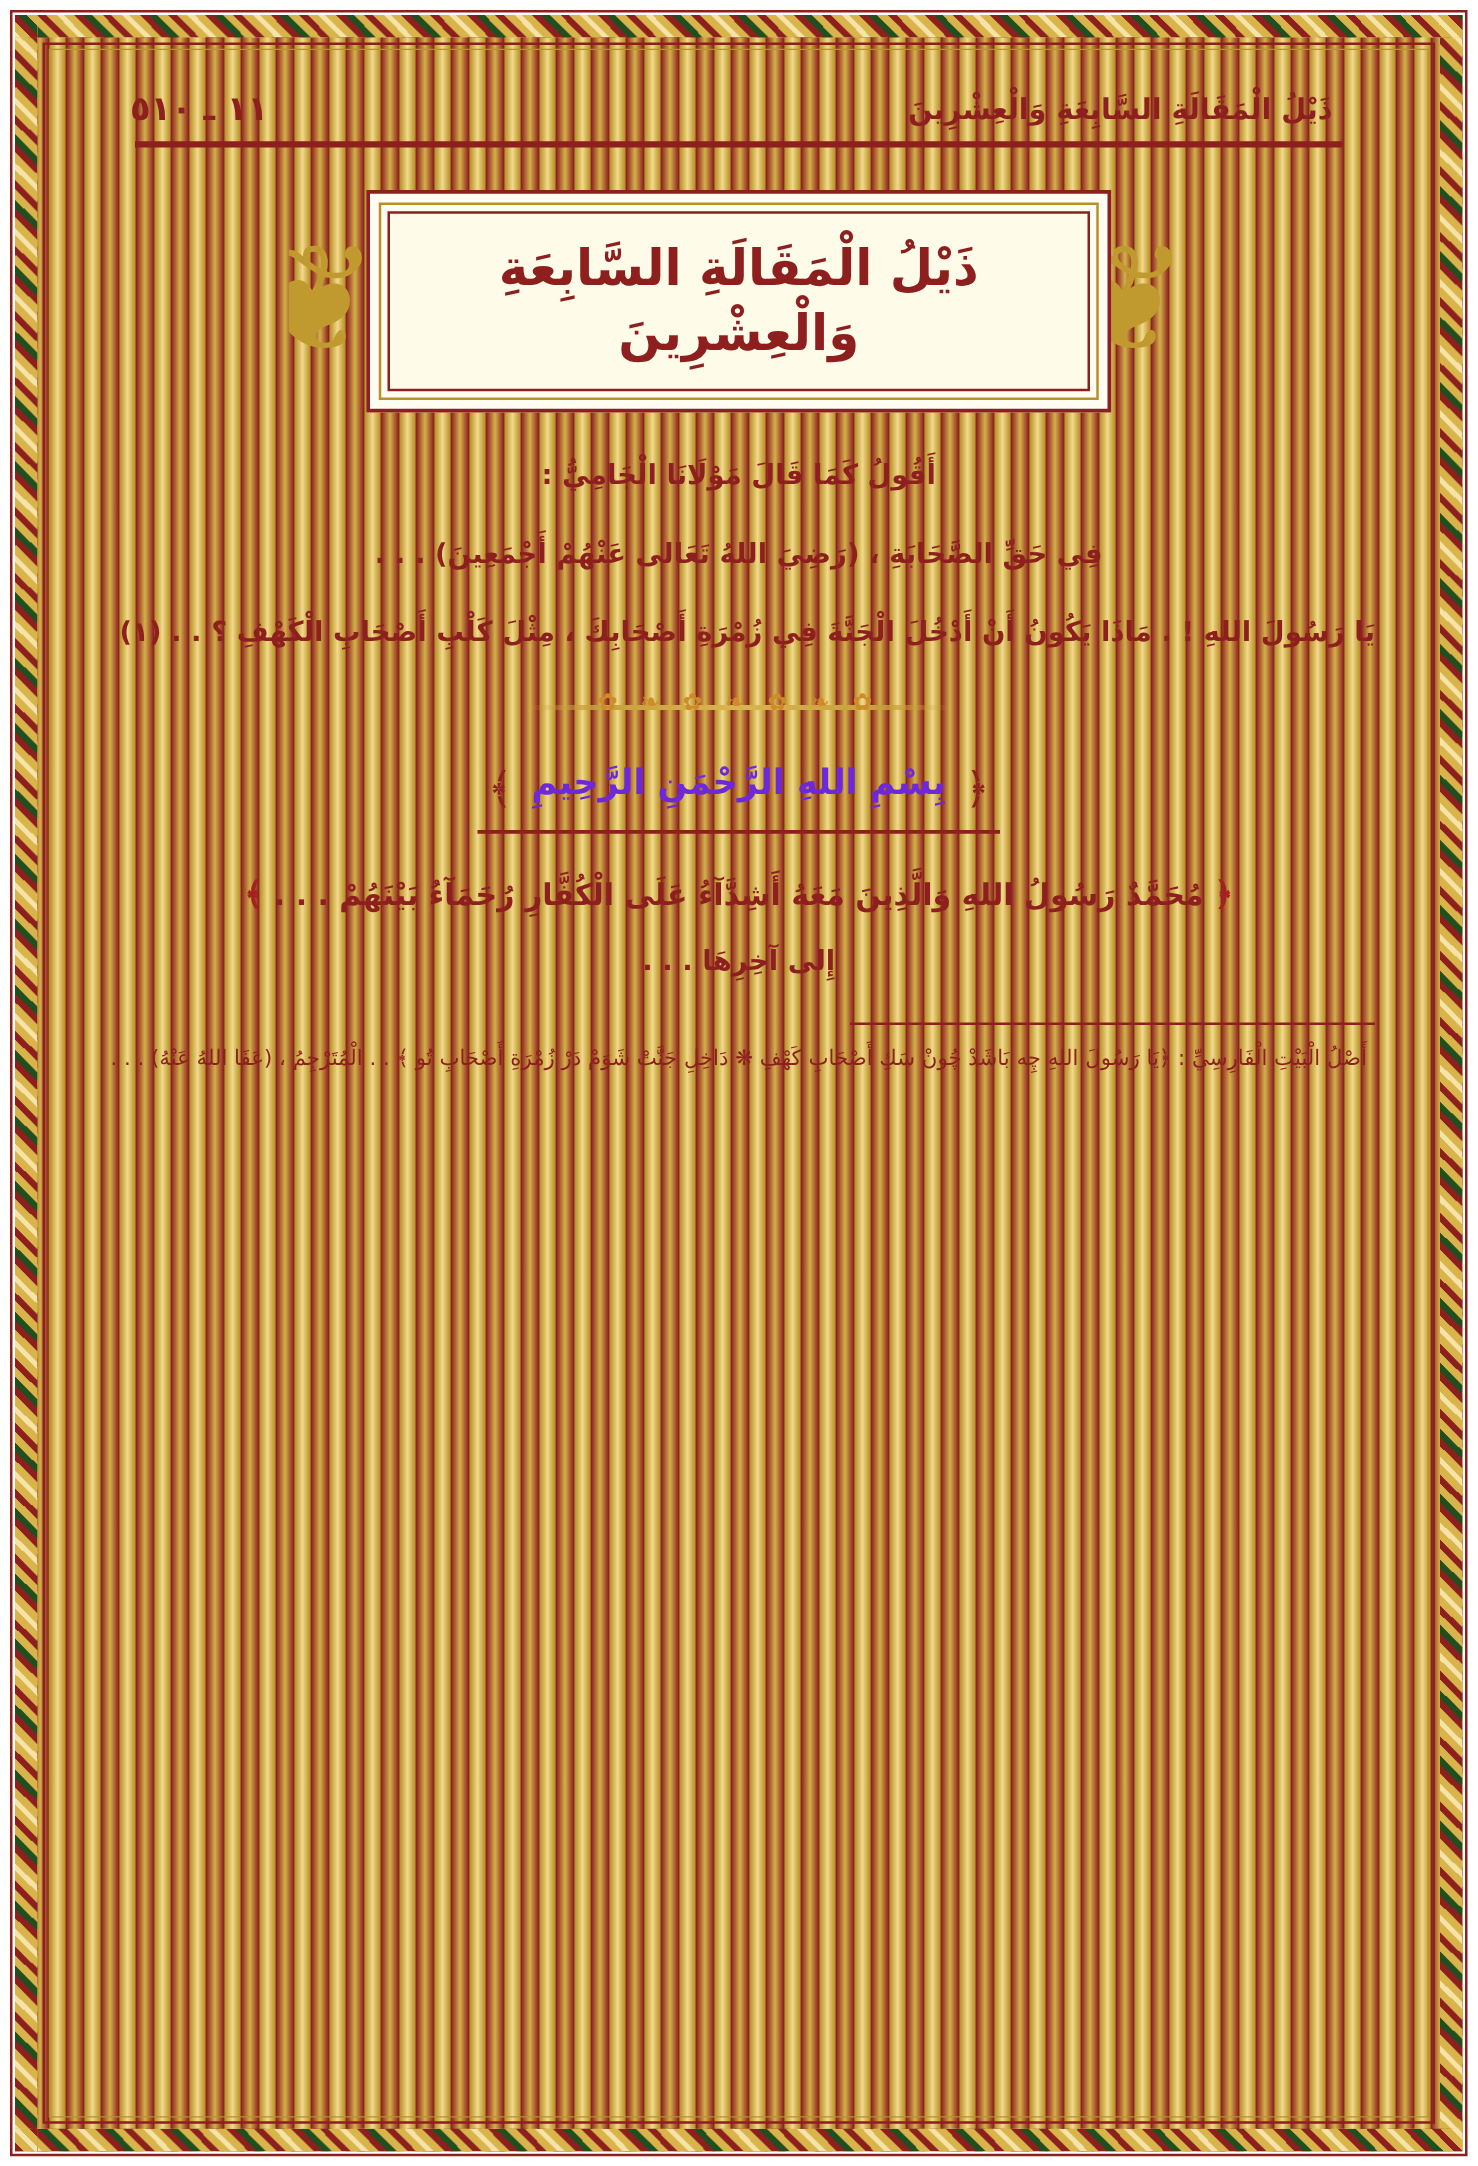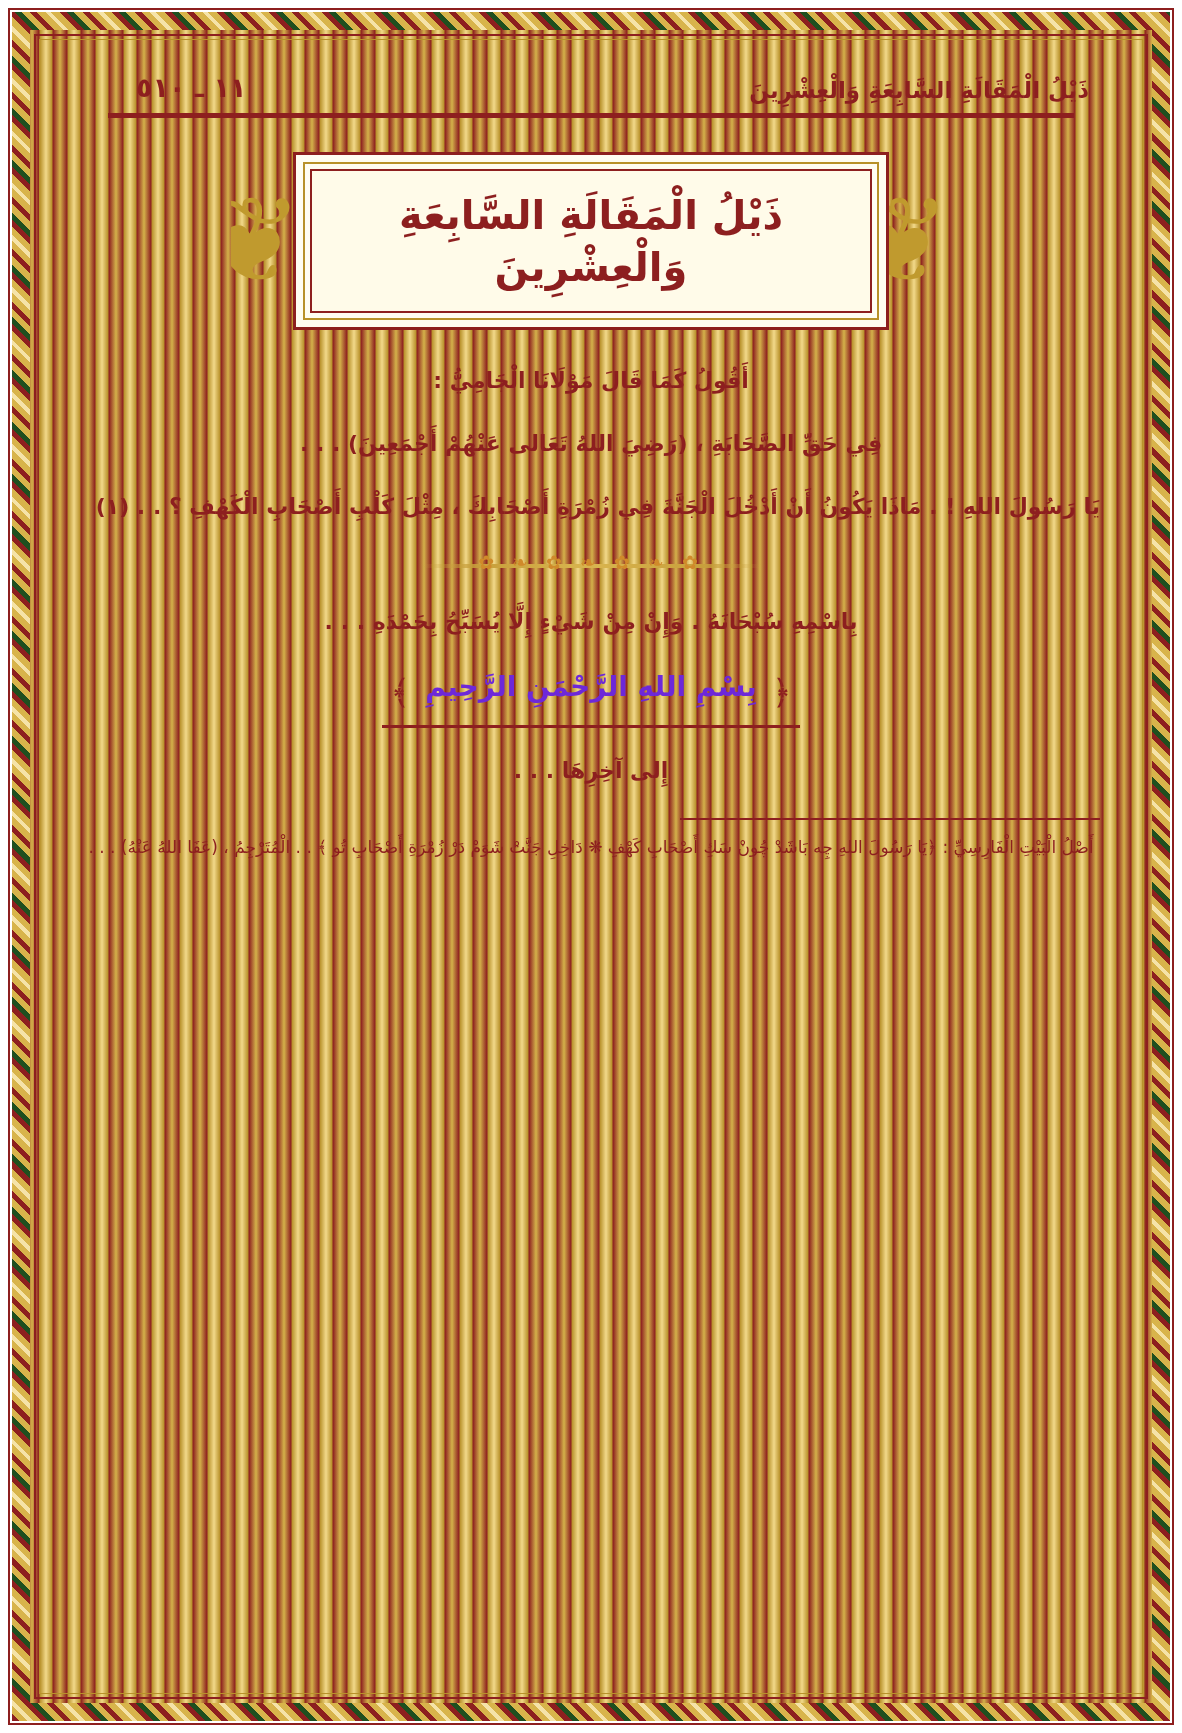--- a/index.html
+++ b/index.html
@@ -65,25 +65,24 @@
   .content {
     position: absolute;
     top: 48px; left: 50px; right: 50px; bottom: 48px;
     box-sizing: border-box;
     padding: 18px 28px 10px 28px;
   }
 
   .running-head {
     display: flex;
     flex-direction: row-reverse;
-    align-items: flex-end;
+    align-items: center;
     justify-content: space-between;
     direction: rtl;
-    padding: 6px 15px 0 26px;
-    margin-left: 32px;
+    padding: 6px 38px 0 26px;
   }
   .running-head .page-no {
     color: #8d1f1f;
     font-size: 27px;
     font-weight: bold;
     letter-spacing: 1px;
   }
   .running-head .head-title {
     color: #8d1f1f;
     font-size: 23px;
@@ -283,29 +282,33 @@
 
       <p class="para center">أَقُولُ كَمَا قَالَ مَوْلَانَا الْجَامِيُّ :</p>
       <p class="para center">فِي حَقِّ الصَّحَابَةِ ، (رَضِيَ اللهُ تَعَالى عَنْهُمْ أَجْمَعِينَ) . . .</p>
       <p class="para block">يَا رَسُولَ اللهِ ! . مَاذَا يَكُونُ أَنْ أَدْخُلَ الْجَنَّةَ فِي زُمْرَةِ أَصْحَابِكَ ، مِثْلَ كَلْبِ أَصْحَابِ الْكَهْفِ ؟ . . (١)</p>
 
       <div class="floral">
         <div class="bar"></div>
         <div class="dots">✿ ❧ ✿ ❧ ✿ ❧ ✿</div>
       </div>
 
-      <p class="para center">بِاسْمِهِ سُبْحَانَهُ . وَإِنْ مِنْ شَيْءٍ إِلَّا يُسَبِّحُ بِحَمْدَهِ . . .</p>
 
       <div class="basmala">
         <span class="bm-orn">﴿</span>
         <span class="bm-text">بِسْمِ اللهِ الرَّحْمَنِ الرَّحِيمِ</span>
         <span class="bm-orn">﴾</span>
         <div class="bm-rule"></div>
       </div>
 
+      <p class="verse">
+        <span class="brk">﴿</span>
+        <span>مُحَمَّدٌ رَسُولُ اللهِ وَالَّذِينَ مَعَهُ أَشِدَّآءُ عَلَى الْكُفَّارِ رُحَمَآءُ بَيْنَهُمْ . . .</span>
+        <span class="brk">﴾</span>
+      </p>
       <p class="para center">إِلى آخِرِهَا . . .</p>
 
 
       <div class="fn-rule"></div>
 
       <div class="footnotes">
         <p class="fn">أَصْلُ الْبَيْتِ الْفَارِسِيِّ : ﴿يَا رَسُولَ اللهِ چِه بَاشَدْ چُونْ سَكِ أَصْحَابِ كَهْفِ ❋ دَاخِلِ جَنَّتْ شَوَمْ دَرْ زُمْرَةِ أَصْحَابِ تُو ﴾ . . الْمُتَرْجِمُ ، (عَفَا اللهُ عَنْهُ) . . .</p>
       </div>
 
     </div>

